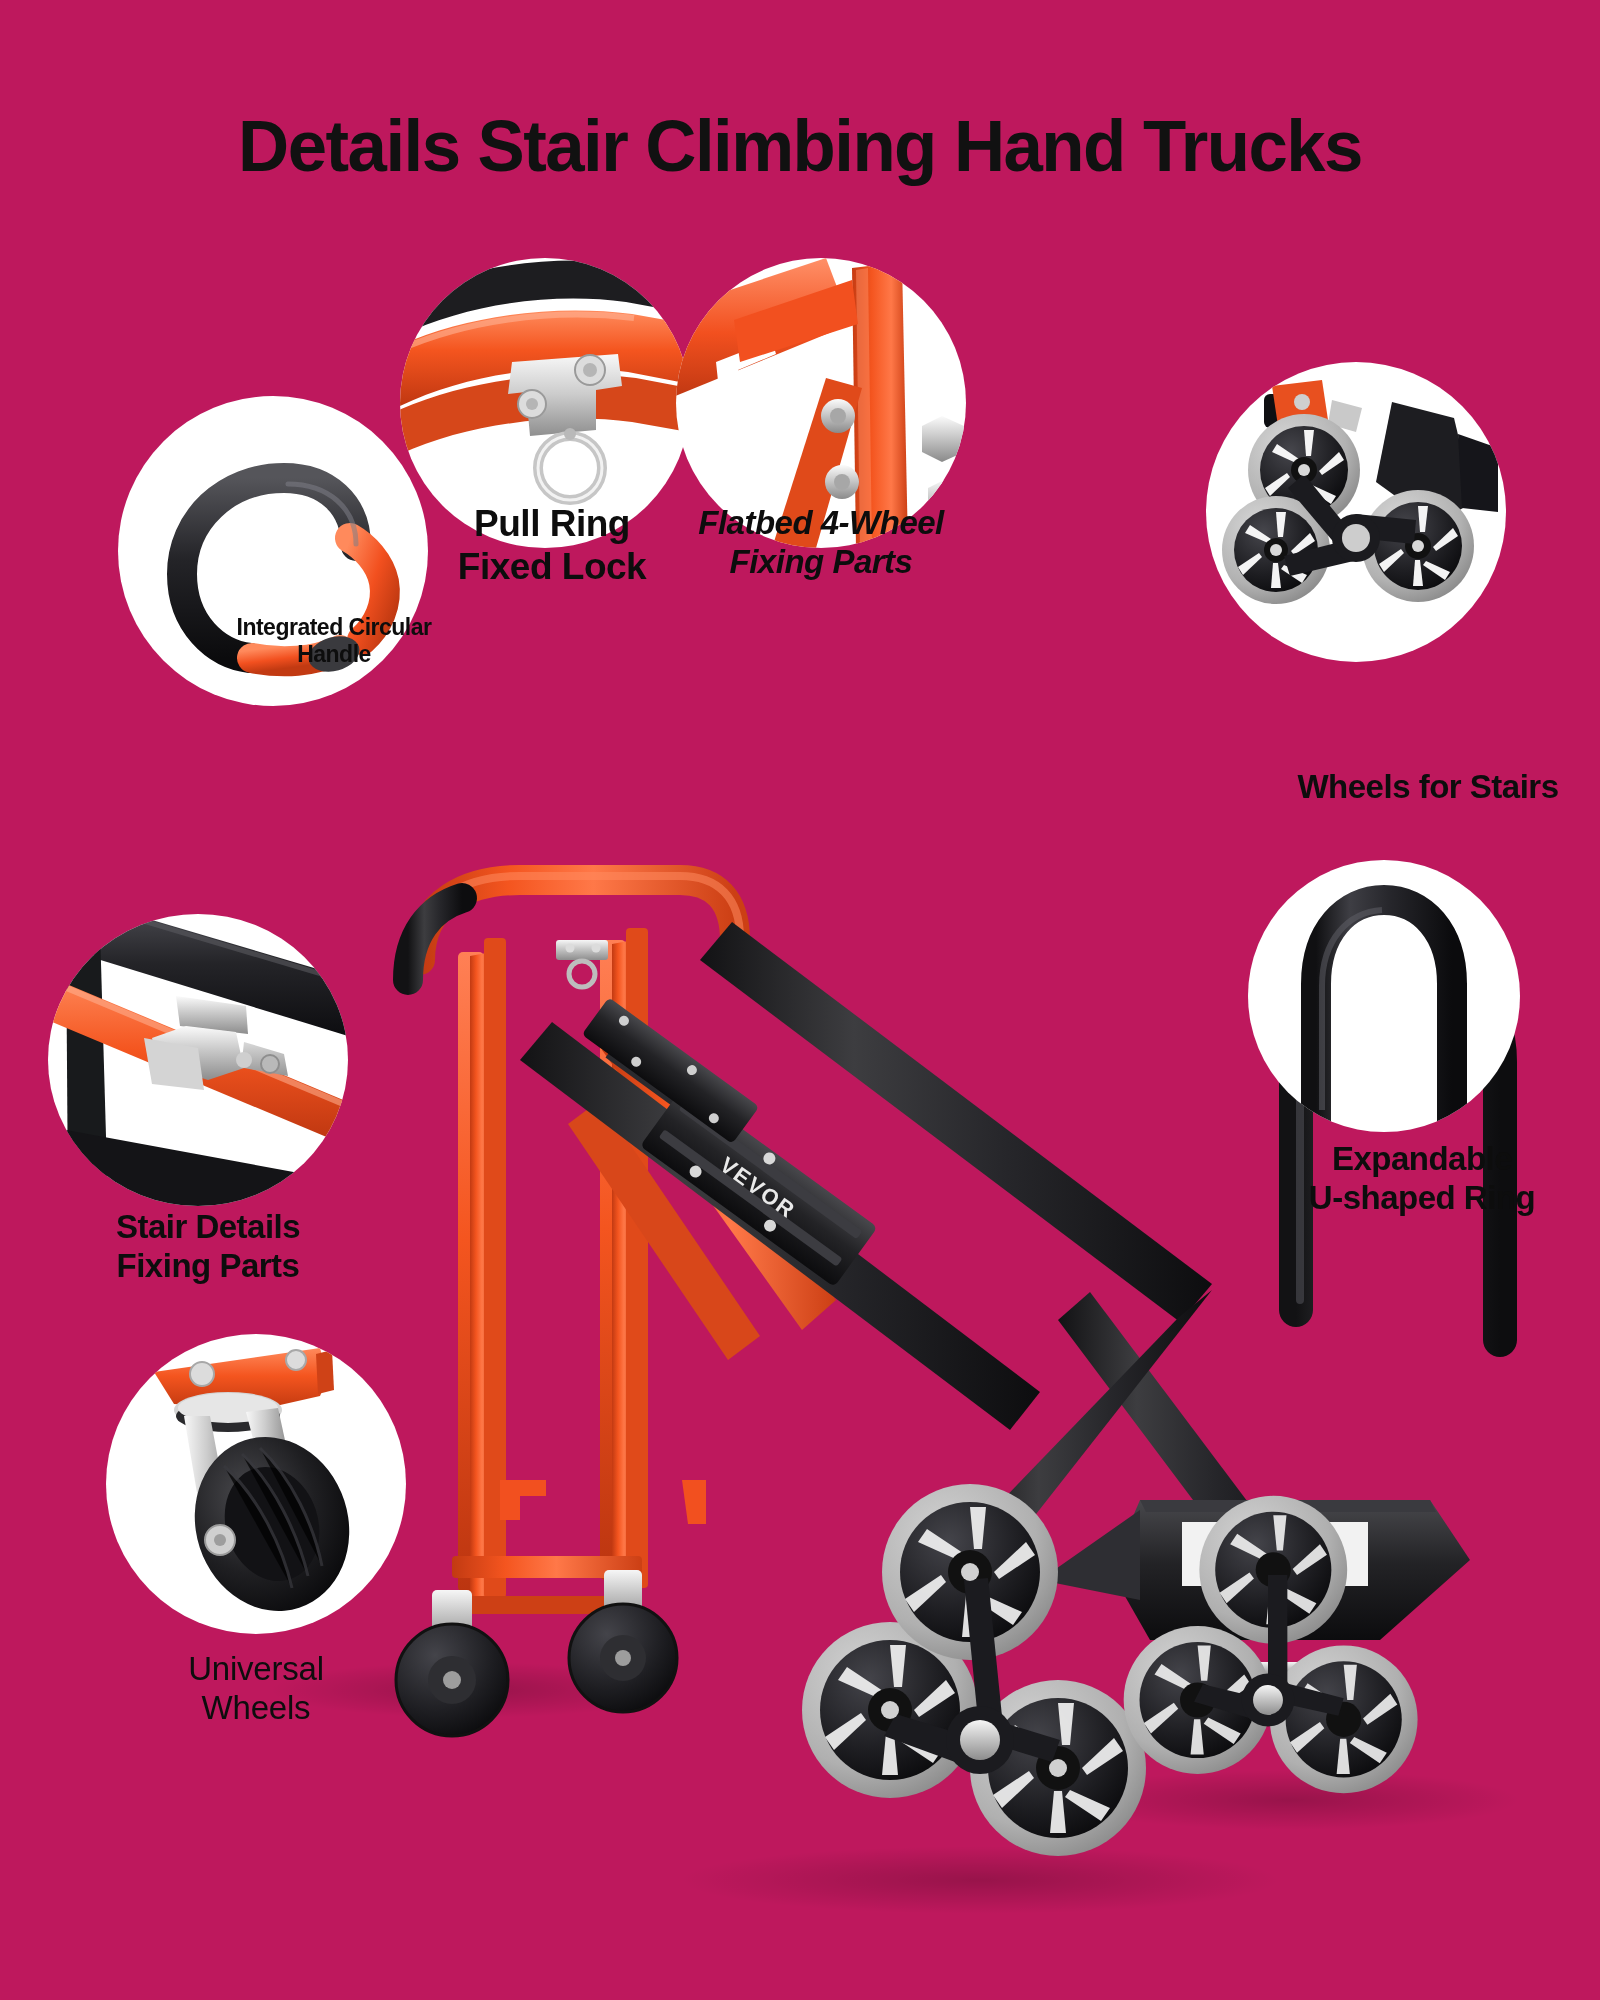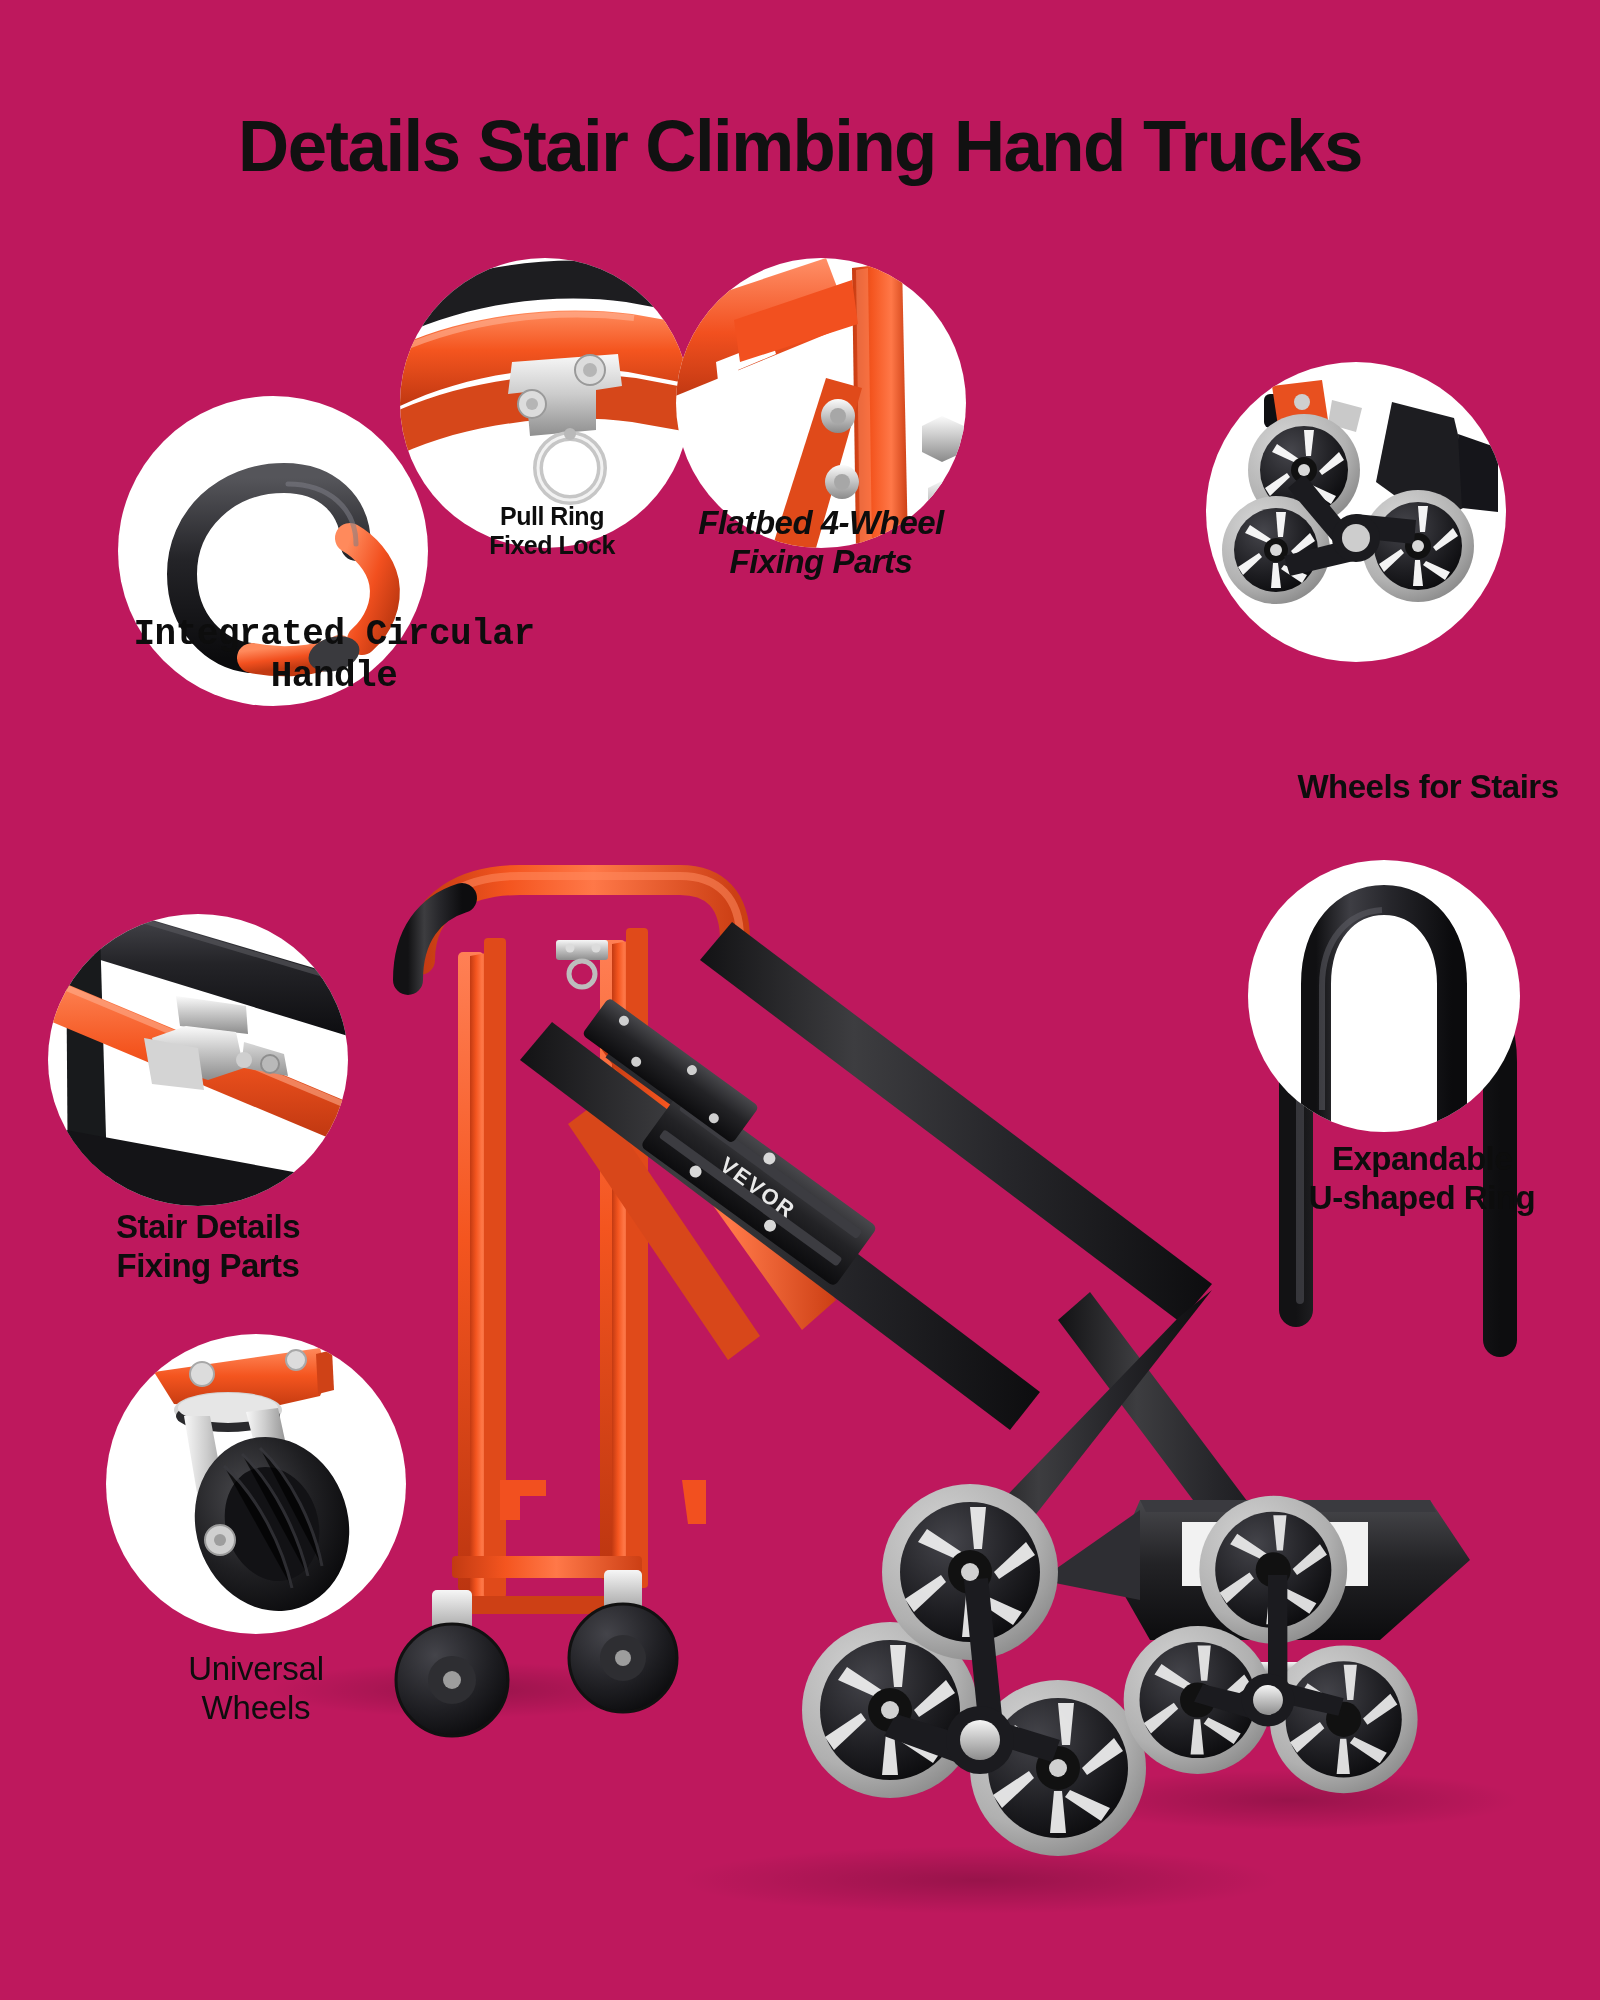--- a/index.html
+++ b/index.html
@@ -312,21 +312,21 @@
             <stop offset="100%" stop-color="#c23a12"></stop>
           </linearGradient>
         </defs>
         <path d="M238,150 C238,108 208,82 166,82 C108,82 64,124 64,178 C64,228 98,258 132,262" stroke="url(#ch1)" stroke-width="30" fill="none" stroke-linecap="round"></path>
         <path d="M232,142 C246,150 262,166 266,186 C270,208 260,230 244,244" stroke="url(#ch2)" stroke-width="30" fill="none" stroke-linecap="round"></path>
         <path d="M134,262 C164,268 196,266 222,254" stroke="url(#ch2)" stroke-width="30" fill="none" stroke-linecap="round"></path>
         <ellipse cx="216" cy="258" rx="26" ry="17" fill="#3a3a3e" transform="rotate(-16 216 258)"></ellipse>
         <path d="M238,148 C238,112 210,88 170,88" stroke="#7e7e86" stroke-width="5" fill="none" stroke-linecap="round" opacity="0.55"></path>
       </svg>
     </div>
-    <div class="label" style="left:-52px; top:218px; width:536px; font-size:36px;font-family:Liberation Mono, monospace;">Integrated Circular
+    <div class="label" style="left:-52px; top:218px; width:536px; font-size:23px;">Integrated Circular
 Handle</div>
   </div>
 
   <div class="callout" style="left:382px; top:258px; width:420px; height:460px;">
     <div class="bubble" style="left:18px; top:0; width:290px; height:290px;">
       <svg class="bubble-inner" viewBox="0 0 290 290">
         <defs>
           <linearGradient id="pr1" x1="0" y1="0" x2="0" y2="1">
             <stop offset="0%" stop-color="#ff8a5c"></stop>
             <stop offset="40%" stop-color="#f4551f"></stop>
@@ -350,21 +350,21 @@
         <circle cx="190" cy="112" r="15" fill="#dcdcdc" stroke="#9a9a9a" stroke-width="2"></circle>
         <circle cx="190" cy="112" r="7" fill="#b5b5b5"></circle>
         <circle cx="132" cy="146" r="14" fill="#dcdcdc" stroke="#9a9a9a" stroke-width="2"></circle>
         <circle cx="132" cy="146" r="6" fill="#b5b5b5"></circle>
 
         <circle cx="170" cy="210" r="32" fill="none" stroke="#c6c6c6" stroke-width="10"></circle>
         <circle cx="170" cy="210" r="32" fill="none" stroke="#f2f2f2" stroke-width="3"></circle>
         <circle cx="170" cy="176" r="6" fill="#b9b9b9"></circle>
       </svg>
     </div>
-    <div class="label" style="left:-20px; top:244px; width:380px; font-size:25px;">Pull Ring
+    <div class="label" style="left:-20px; top:244px; width:380px; font-size:37px;">Pull Ring
 Fixed Lock</div>
   </div>
 
   <div class="callout" style="left:646px; top:258px; width:430px; height:470px;">
     <div class="bubble" style="left:30px; top:0; width:290px; height:290px;">
       <svg class="bubble-inner" viewBox="0 0 290 290">
         <defs>
           <linearGradient id="fb1" x1="0" y1="0" x2="1" y2="0">
             <stop offset="0%" stop-color="#c63c13"></stop>
             <stop offset="35%" stop-color="#f4551f"></stop>

